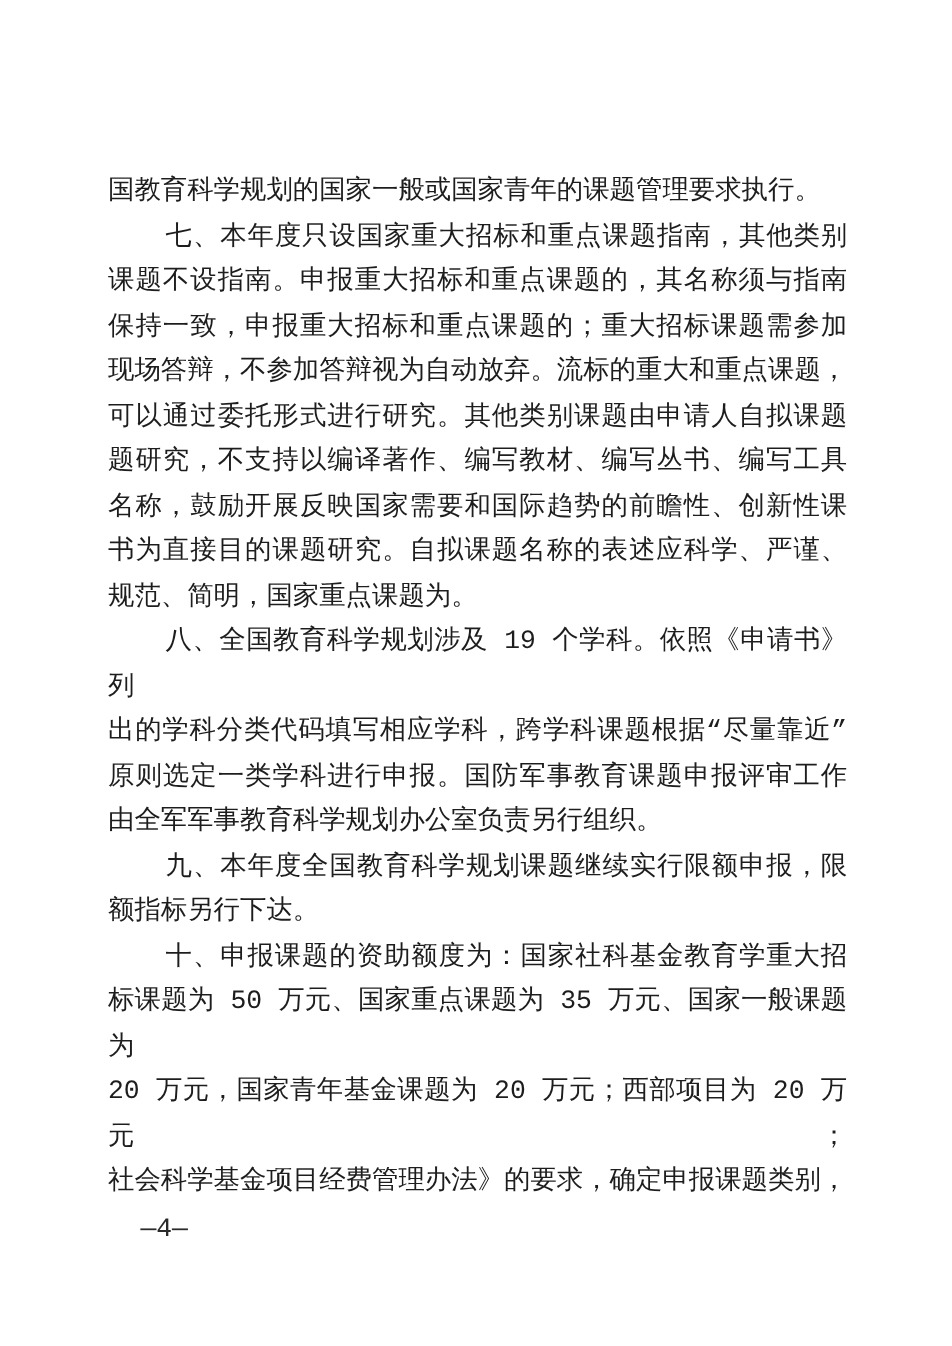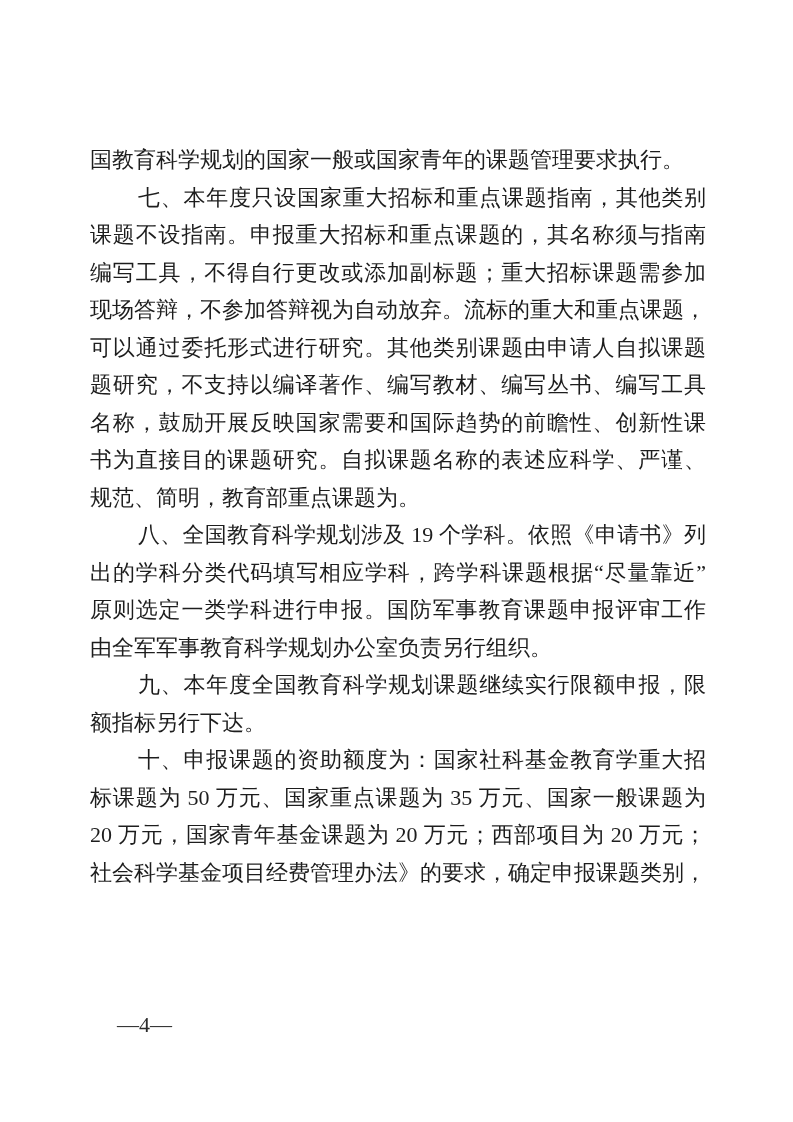--- a/index.html
+++ b/index.html
@@ -6,21 +6,21 @@
     margin: 0;
     padding: 0;
     background: #ffffff;
   }
   .page {
     position: relative;
     width: 793px;
     height: 1122px;
     background: #ffffff;
     overflow: hidden;
-    font-family: Liberation Serif, serif;
+    font-family: Liberation Mono, monospace;
     color: #1d1d1d;
   }
   .content {
     position: absolute;
     left: 90px;
     top: 141px;
     width: 616px;
     font-size: 22px;
     line-height: 37.5px;
     letter-spacing: 0;
@@ -57,27 +57,27 @@
 
   <div class="content">
 
     <div>
       <div class="line el">国教育科学规划的国家一般或国家青年的课题管理要求执行。</div>
     </div>
 
     <div>
       <div class="line jl fi">七、本年度只设国家重大招标和重点课题指南，其他类别</div>
       <div class="line jl">课题不设指南。申报重大招标和重点课题的，其名称须与指南</div>
-      <div class="line jl">编写工具，不得自行更改或添加副标题；重大招标课题需参加</div>
+      <div class="line jl">保持一致，申报重大招标和重点课题的；重大招标课题需参加</div>
       <div class="line jl">现场答辩，不参加答辩视为自动放弃。流标的重大和重点课题，</div>
       <div class="line jl">可以通过委托形式进行研究。其他类别课题由申请人自拟课题</div>
       <div class="line jl">题研究，不支持以编译著作、编写教材、编写丛书、编写工具</div>
       <div class="line jl">名称，鼓励开展反映国家需要和国际趋势的前瞻性、创新性课</div>
       <div class="line jl">书为直接目的课题研究。自拟课题名称的表述应科学、严谨、</div>
-      <div class="line el">规范、简明，教育部重点课题为。</div>
+      <div class="line el">规范、简明，国家重点课题为。</div>
     </div>
 
     <div>
       <div class="line jl fi">八、全国教育科学规划涉及 19 个学科。依照《申请书》列</div>
       <div class="line jl">出的学科分类代码填写相应学科，跨学科课题根据“尽量靠近”</div>
       <div class="line jl">原则选定一类学科进行申报。国防军事教育课题申报评审工作</div>
       <div class="line el">由全军军事教育科学规划办公室负责另行组织。</div>
     </div>
 
     <div>

